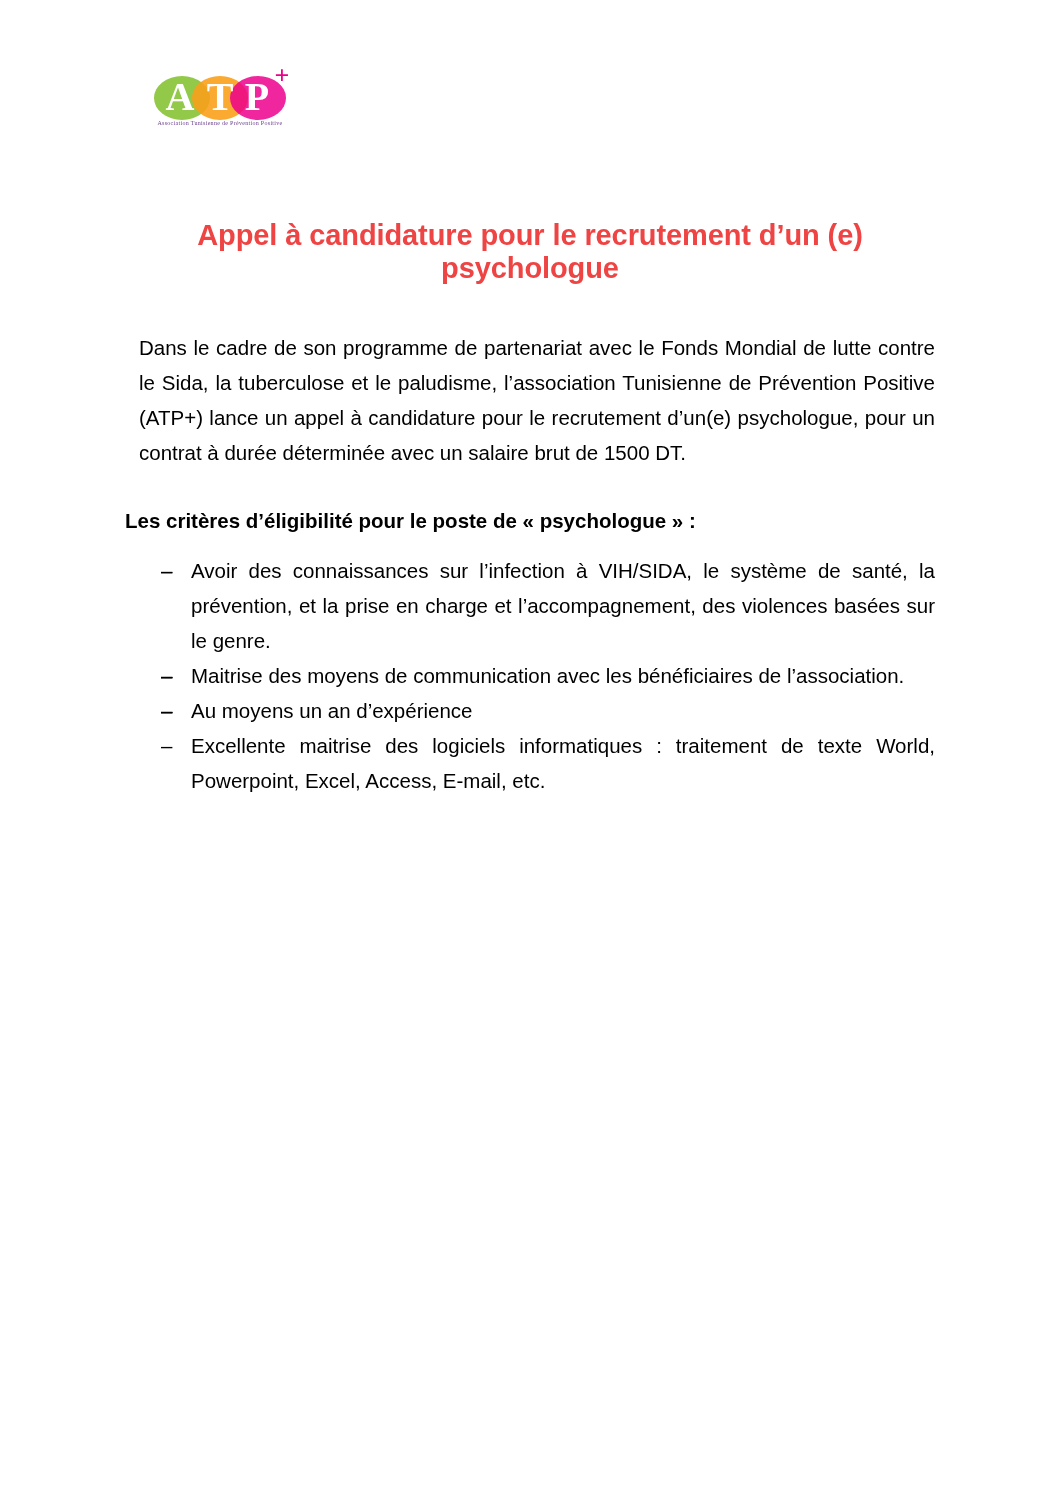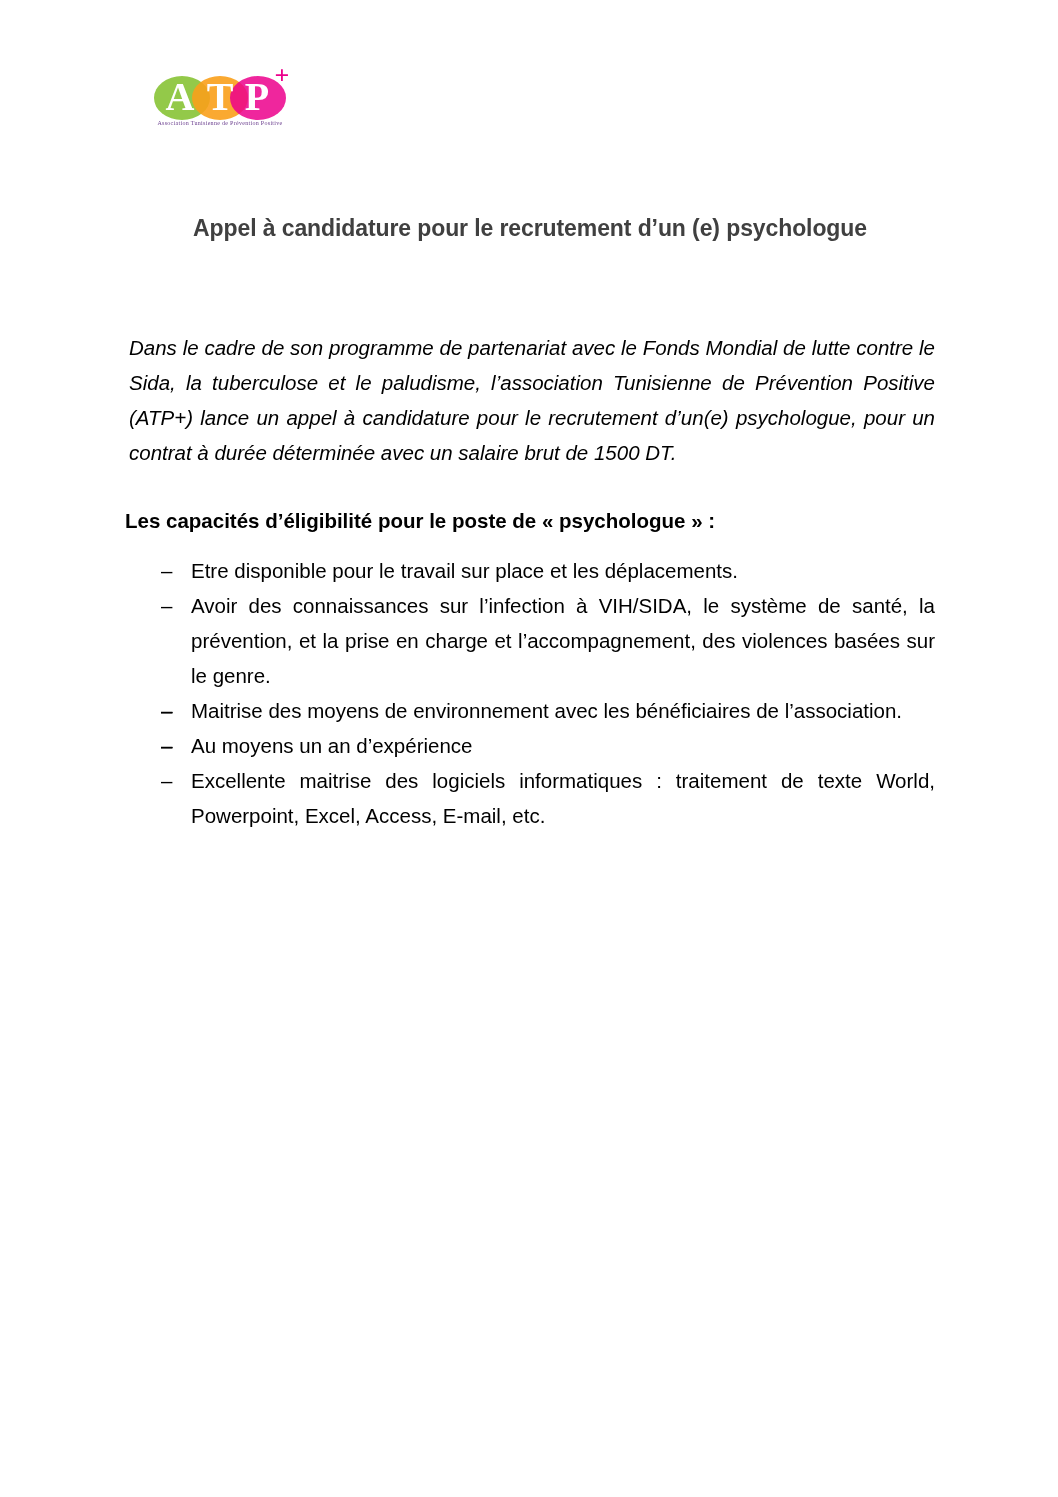--- a/index.html
+++ b/index.html
@@ -39,38 +39,37 @@
     letter-spacing: 0.3px;
     color: #6b3f8f;
     font-family: "Liberation Serif", serif;
   }
   .doc-title {
     position: absolute;
     left: 125px;
     top: 200px;
     width: 810px;
     text-align: center;
-    font-size: 23px;
+    font-size: 29px;
     font-weight: bold;
-    color: #404040;
+    color: #ef4444;
     letter-spacing: -0.1px;
   }
   .content {
     position: absolute;
     left: 125px;
     top: 330px;
     width: 810px;
   }
   p.intro {
-    margin: 0 0 34px 4px;
+    margin: 0 0 34px 14px;
     font-size: 20.5px;
     line-height: 35px;
     text-align: justify;
     text-justify: inter-word;
-    font-style: italic;
   }
   .subhead {
     margin: 0 0 16px 0;
     font-size: 20.5px;
     font-weight: bold;
     line-height: 33px;
   }
   ul.criteria {
     margin: 0;
     padding: 0;
@@ -113,28 +112,28 @@
       <text x="142" y="22" font-family="Liberation Serif, serif" font-size="26" font-weight="bold" fill="#ec008c" text-anchor="middle">+</text>
     </svg>
     <div class="logo-caption">Association Tunisienne de Prévention Positive</div>
   </div>
 
   <h1 class="doc-title">Appel à candidature pour le recrutement d’un (e) psychologue</h1>
 
   <div class="content">
     <p class="intro">Dans le cadre de son programme de partenariat avec le Fonds Mondial de lutte contre le Sida, la tuberculose et le paludisme, l’association Tunisienne de Prévention Positive (ATP+) lance un appel à candidature pour le recrutement d’un(e) psychologue, pour un contrat à durée déterminée avec un salaire brut de 1500 DT.</p>
 
-    <p class="subhead">Les capacités d’éligibilité pour le poste de « psychologue » :</p>
+    <p class="subhead">Les critères d’éligibilité pour le poste de « psychologue » :</p>
 
     <ul class="criteria">
-      <li><span class="dash">–</span><span>Etre disponible pour le travail sur place et les déplacements.</span></li>
+      <li><span class="dash">–</span></li>
       <li><span class="dash">–</span><span>Avoir des connaissances sur l’infection à VIH/SIDA, le système de santé, la prévention, et la prise en charge et l’accompagnement, des violences basées sur le genre.</span></li>
       <li><span class="dash">–</span></li>
       <li><span class="dash">–</span></li>
-      <li><span class="dash">–</span><span>Maitrise des moyens de environnement avec les bénéficiaires de l’association.</span></li>
+      <li><span class="dash">–</span><span>Maitrise des moyens de communication avec les bénéficiaires de l’association.</span></li>
       <li><span class="dash">–</span></li>
       <li><span class="dash">–</span></li>
       <li><span class="dash">–</span><span>Au moyens un an d’expérience</span></li>
       <li><span class="dash">–</span><span>Excellente maitrise des logiciels informatiques : traitement de texte World, Powerpoint, Excel, Access, E-mail, etc.</span></li>
     </ul>
   </div>
 
 </div>
 
 </body></html>

